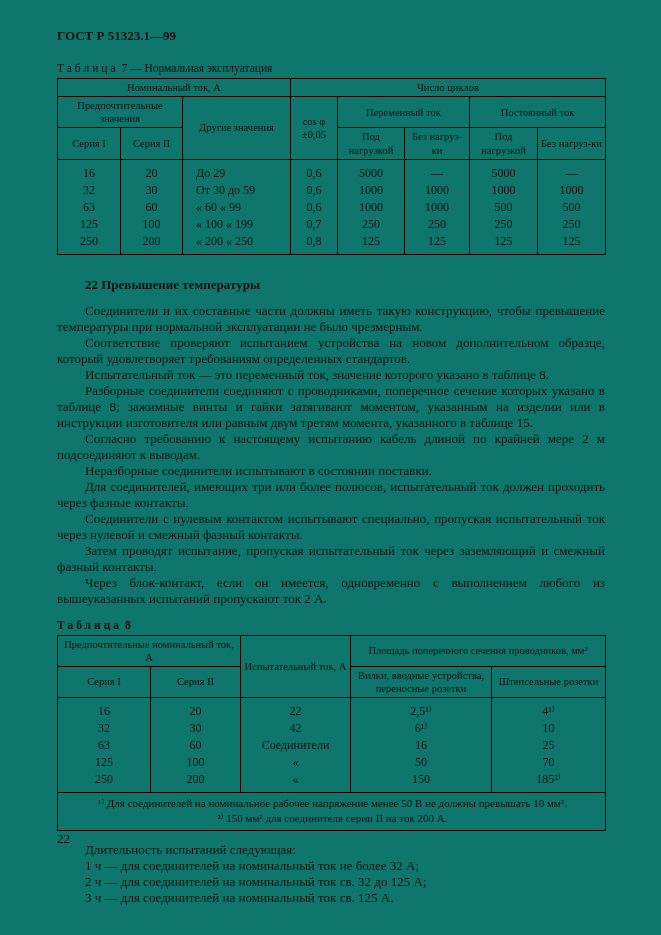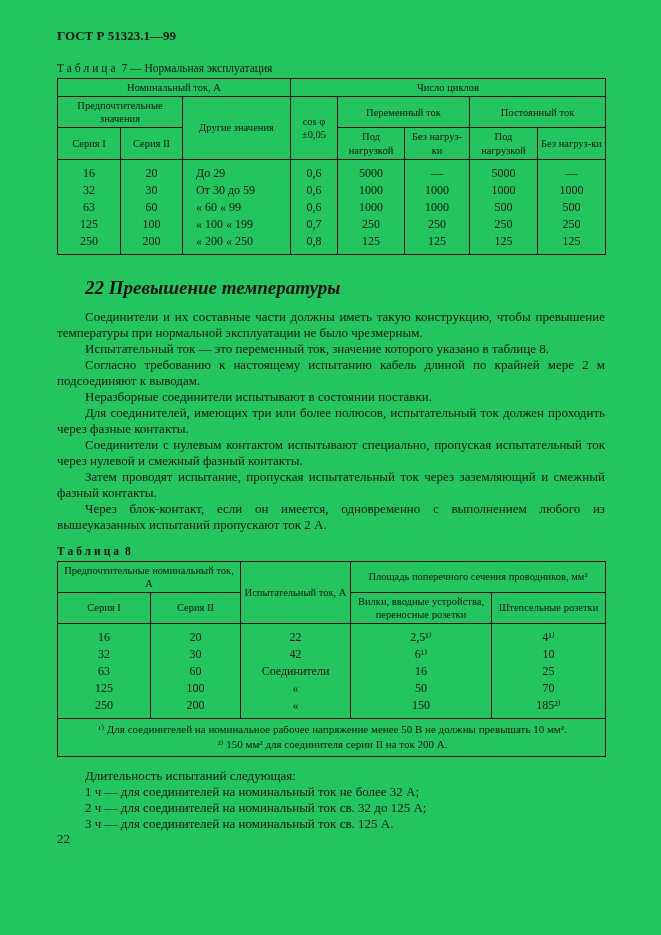--- a/index.html
+++ b/index.html
@@ -8,21 +8,21 @@
     width: 661px; height: 935px;
     background: #ffffff;
     color: #111;
     font-family: "Liberation Serif", "DejaVu Serif", serif;
   }
   .page {
     position: relative;
     width: 661px; height: 935px;
     padding: 28px 56px 0 57px;
     overflow: hidden;
-    background: #22c55e;
+    background: #0f766e;
   }
   .doc-code { font-size: 13px; font-weight: bold; }
 
   .tbl-caption { font-size: 11.5px; margin: 18px 0 4px 0; }
   .tbl-caption .cap-word { letter-spacing: 3px; }
 
   table { border-collapse: collapse; width: 548px; table-layout: fixed; border: 1px solid #000; }
   th, td { border: 1px solid #000; }
   th {
     font-weight: normal; font-size: 10.5px; line-height: 1.25;
@@ -30,21 +30,21 @@
   }
   td {
     font-size: 12px; line-height: 1.25;
     text-align: center; vertical-align: middle; padding: 1px 3px;
   }
   tr.data td { border-top: none; border-bottom: none; }
   tr.data-first td { padding-top: 6px; }
   tr.data-last td { padding-bottom: 5px; }
   td.left { text-align: left; padding-left: 13px; }
 
-  .section-title { font-size: 19px; font-weight: bold; margin: 22px 0 10px 0; padding-left: 28px; font-style: italic; }
+  .section-title { font-size: 13px; font-weight: bold; margin: 22px 0 10px 0; padding-left: 28px; }
 
   p.body {
     font-size: 13px; line-height: 16px;
     margin: 0; text-indent: 28px; text-align: justify;
   }
 
   .footnote-cell { text-align: center; font-size: 11px; line-height: 1.35; padding: 3px 8px 4px 10px; border-top: 1px solid #000; }
 
   .duration { margin-top: 11px; padding-left: 28px; font-size: 13px; line-height: 16px; }
 
@@ -145,21 +145,23 @@
       <td>125</td>
       <td>125</td>
       <td>125</td>
     </tr>
   </tbody>
     </table>
 
   <div class="section-title">22 Превышение температуры</div>
 
   <p class="body">Соединители и их составные части должны иметь такую конструкцию, чтобы превышение температуры при нормальной эксплуатации не было чрезмерным.</p>
+  <p class="body">Соответствие проверяют испытанием устройства на новом дополнительном образце, который удовлетворяет требованиям определенных стандартов.</p>
   <p class="body">Испытательный ток — это переменный ток, значение которого указано в таблице 8.</p>
+  <p class="body">Разборные соединители соединяют с проводниками, поперечное сечение которых указано в таблице 8; зажимные винты и гайки затягивают моментом, указанным на изделии или в инструкции изготовителя или равным двум третям момента, указанного в таблице 15.</p>
   <p class="body">Согласно требованию к настоящему испытанию кабель длиной по крайней мере 2 м подсоединяют к выводам.</p>
   <p class="body">Неразборные соединители испытывают в состоянии поставки.</p>
   <p class="body">Для соединителей, имеющих три или более полюсов, испытательный ток должен проходить через фазные контакты.</p>
   <p class="body">Соединители с нулевым контактом испытывают специально, пропуская испытательный ток через нулевой и смежный фазный контакты.</p>
   <p class="body">Затем проводят испытание, пропуская испытательный ток через заземляющий и смежный фазный контакты.</p>
   <p class="body">Через блок-контакт, если он имеется, одновременно с выполнением любого из вышеуказанных испытаний пропускают ток 2 А.</p>
 
   <div class="tbl-caption" style="margin-top:12px;font-weight:bold;">
     <span class="cap-word">Таблица</span>
     <span>8</span>

